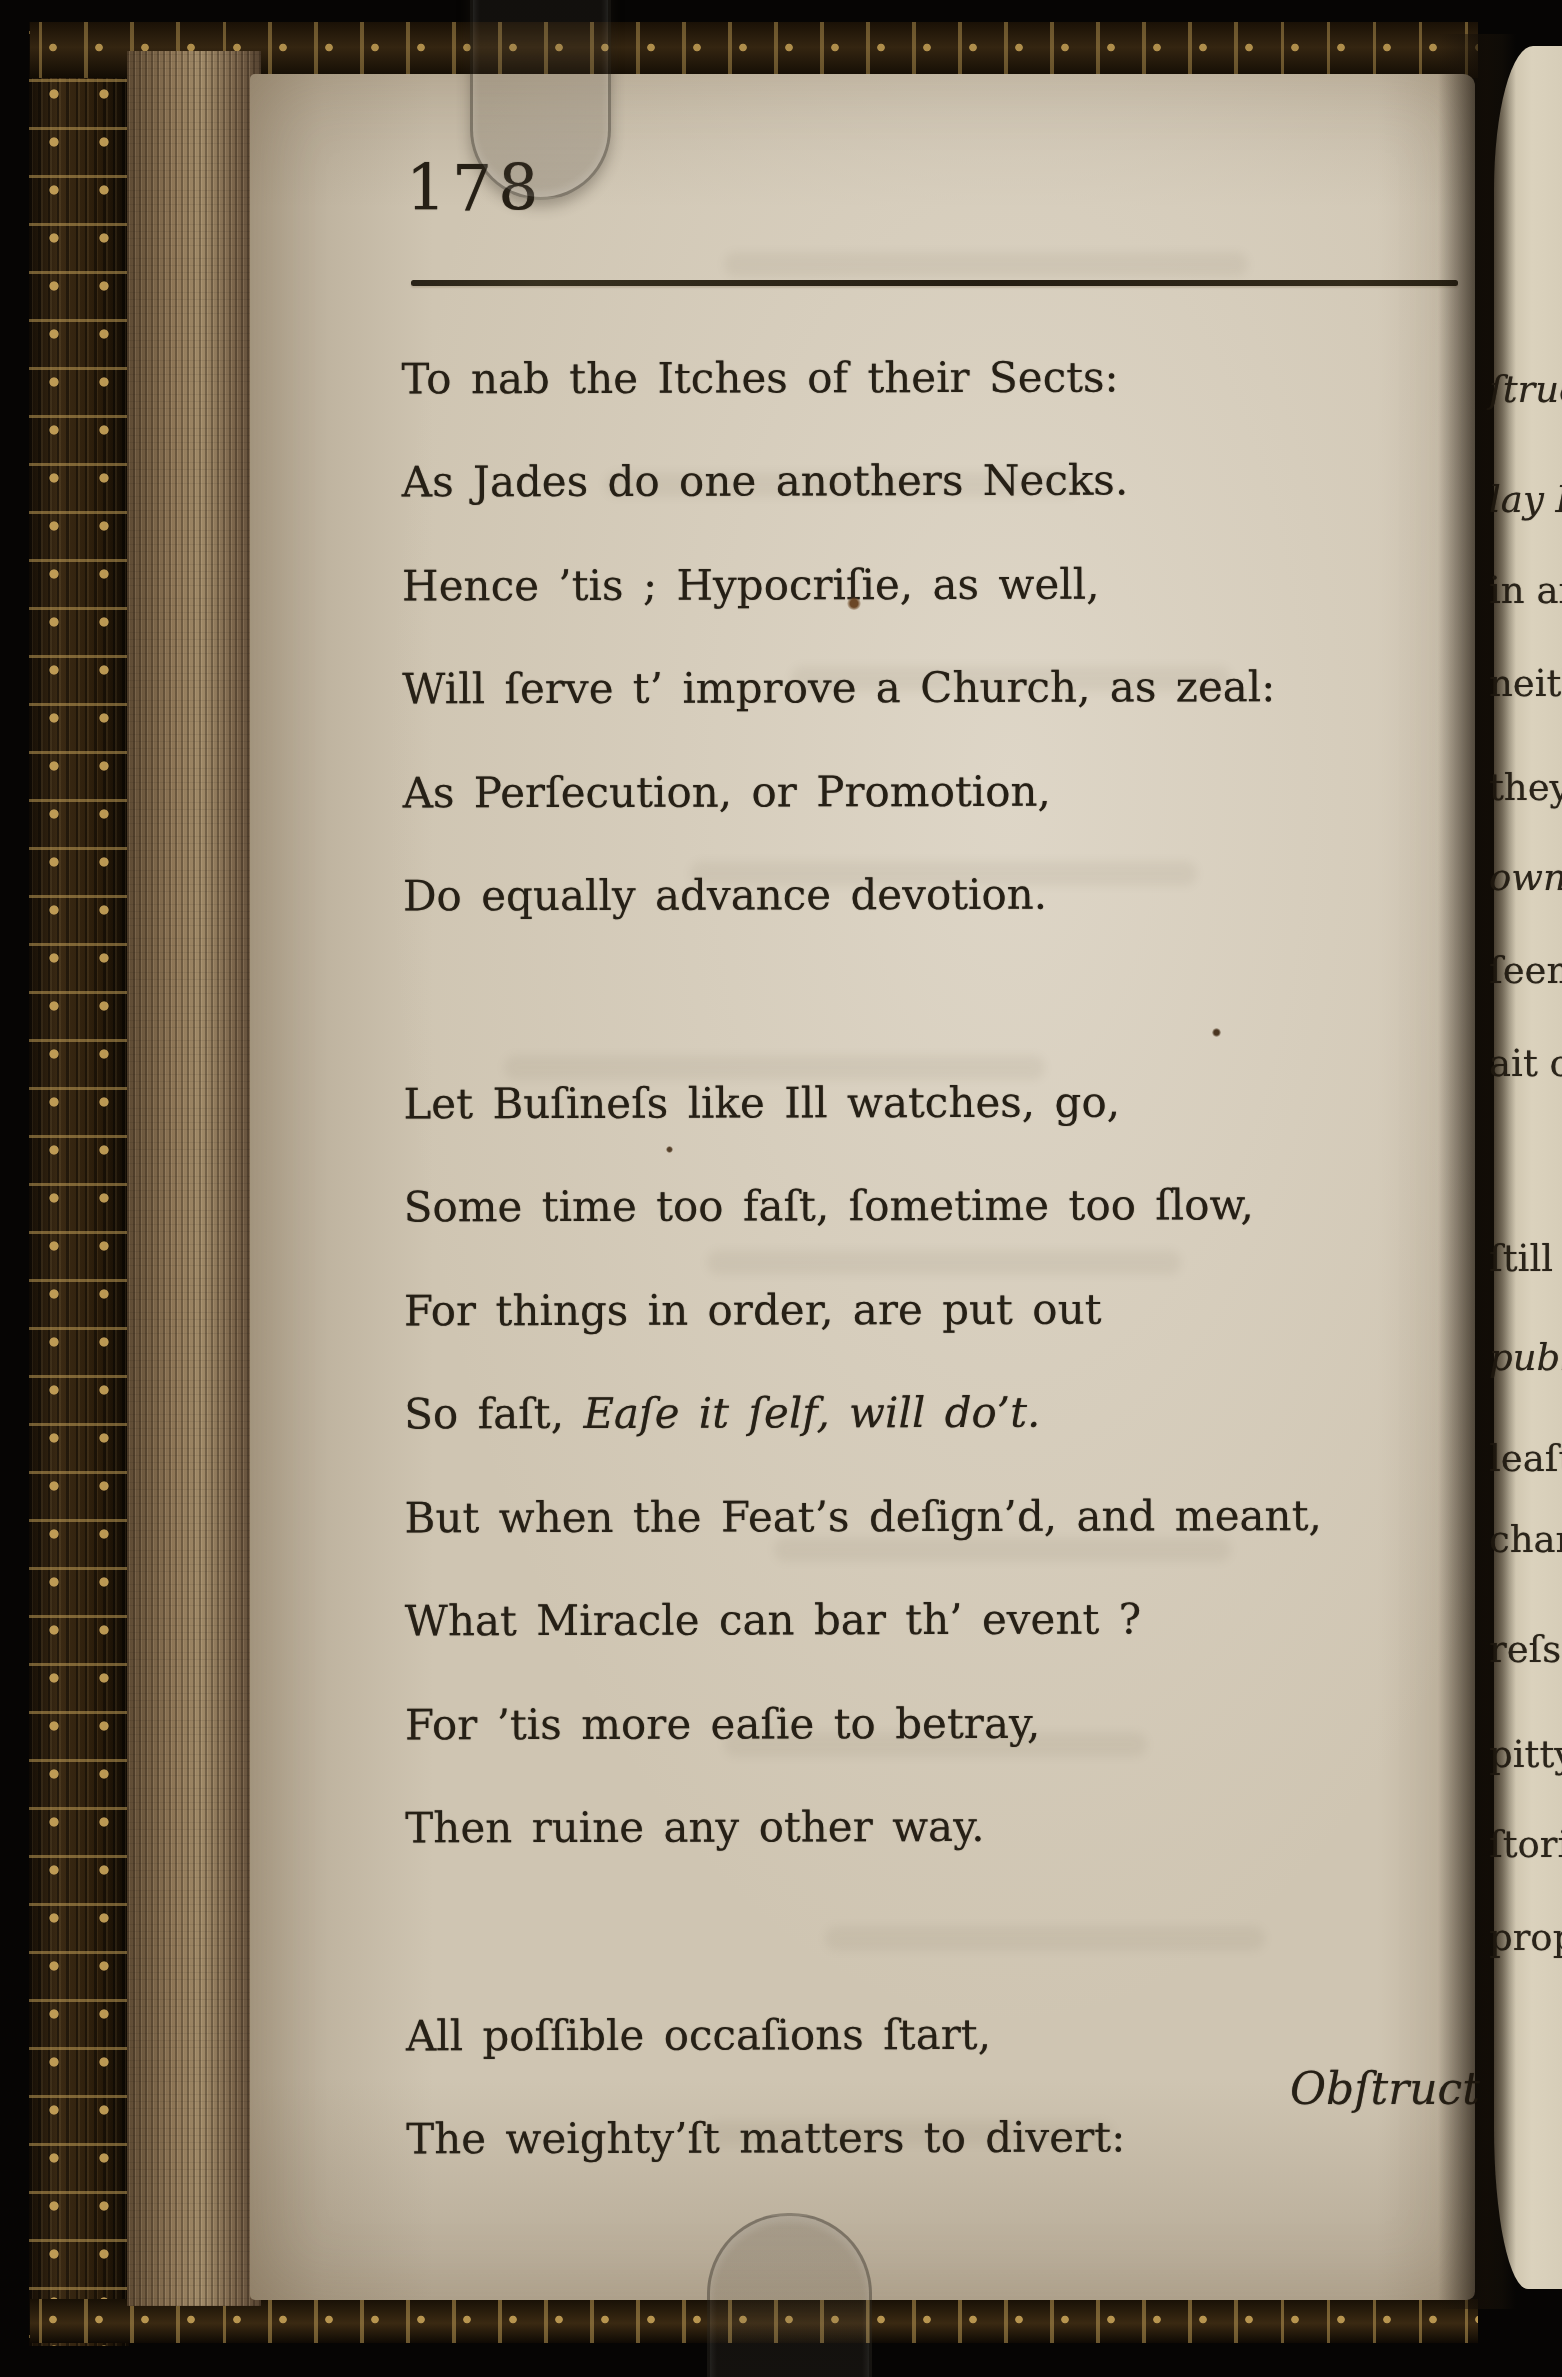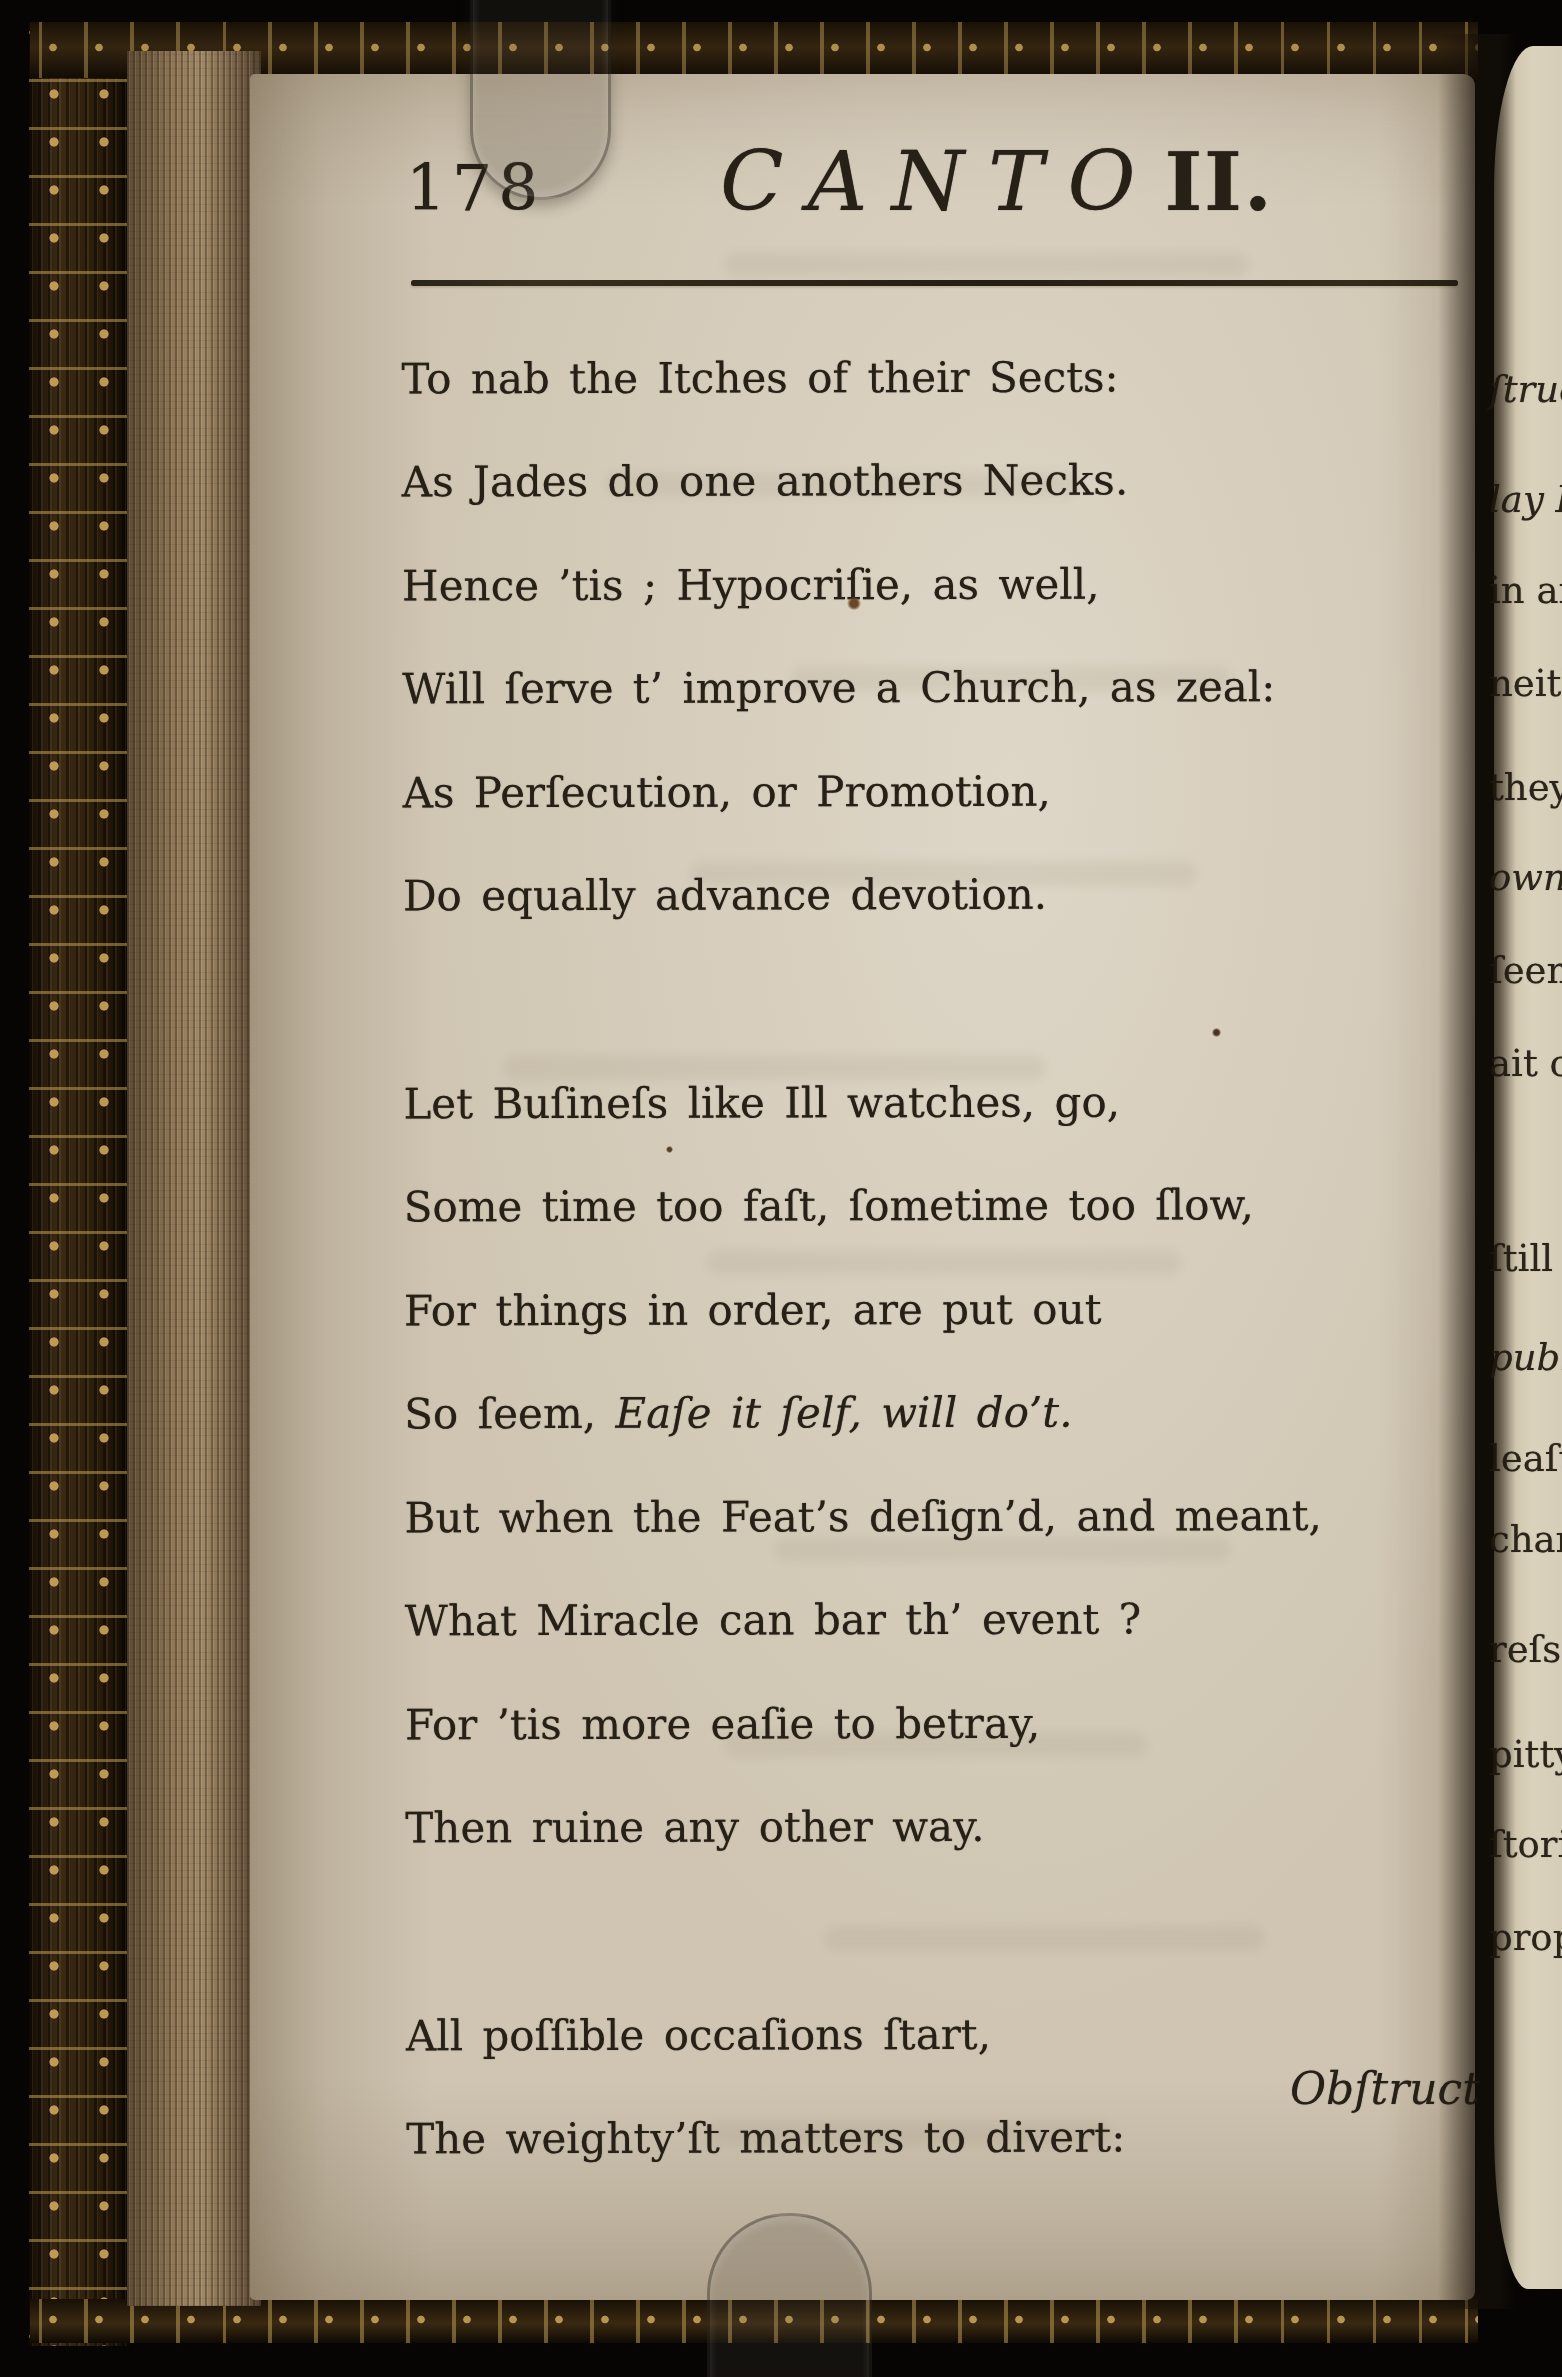--- a/index.html
+++ b/index.html
@@ -101,40 +101,36 @@
     <div class="ghost" style="left:541px;top:592px;width:440px;height:25px"></div>
     <div class="ghost" style="left:440px;top:787px;width:507px;height:25px"></div>
     <div class="ghost" style="left:254px;top:981px;width:541px;height:25px"></div>
     <div class="ghost" style="left:457px;top:1176px;width:474px;height:25px"></div>
     <div class="ghost" style="left:524px;top:1463px;width:457px;height:25px"></div>
     <div class="ghost" style="left:474px;top:1658px;width:423px;height:25px"></div>
     <div class="ghost" style="left:575px;top:1852px;width:440px;height:25px"></div>
     <div class="ghost" style="left:457px;top:2047px;width:406px;height:24px"></div>
 
     <div class="page-number ink">178</div>
-    <div class="canto">
-      <span class="canto-word ink">CANTO</span>
-      <span class="canto-num ink">II.</span>
-    </div>
     <div class="head-rule"></div>
 
     <div class="poem ink" id="poem">
         <div class="stanza">
           <div class="poem-line"><span>To nab the Itches of their Sects:</span></div>
           <div class="poem-line"><span>As Jades do one anothers Necks.</span></div>
           <div class="poem-line"><span>Hence ’tis ; Hypocriſie, as well,</span></div>
           <div class="poem-line"><span>Will ſerve t’ improve a Church, as zeal:</span></div>
           <div class="poem-line"><span>As Perſecution, or Promotion,</span></div>
           <div class="poem-line"><span>Do equally advance devotion.</span></div>
         </div>
         <div class="stanza">
           <div class="poem-line"><span>Let Buſineſs like Ill watches, go,</span></div>
           <div class="poem-line"><span>Some time too faſt, ſometime too ſlow,</span></div>
           <div class="poem-line"><span>For things in order, are put out</span></div>
-          <div class="poem-line"><span>So ſeem, </span><span class="it">Eaſe it ſelf, will do’t.</span></div>
+          <div class="poem-line"><span>So faſt, </span><span class="it">Eaſe it ſelf, will do’t.</span></div>
           <div class="poem-line"><span>But when the Feat’s deſign’d, and meant,</span></div>
           <div class="poem-line"><span>What Miracle can bar th’ event ?</span></div>
           <div class="poem-line"><span>For ’tis more eaſie to betray,</span></div>
           <div class="poem-line"><span>Then ruine any other way.</span></div>
         </div>
         <div class="stanza">
           <div class="poem-line"><span>All poſſible occaſions ſtart,</span></div>
           <div class="poem-line"><span>The weighty’ſt matters to divert:</span></div>
         </div>
       </div>

